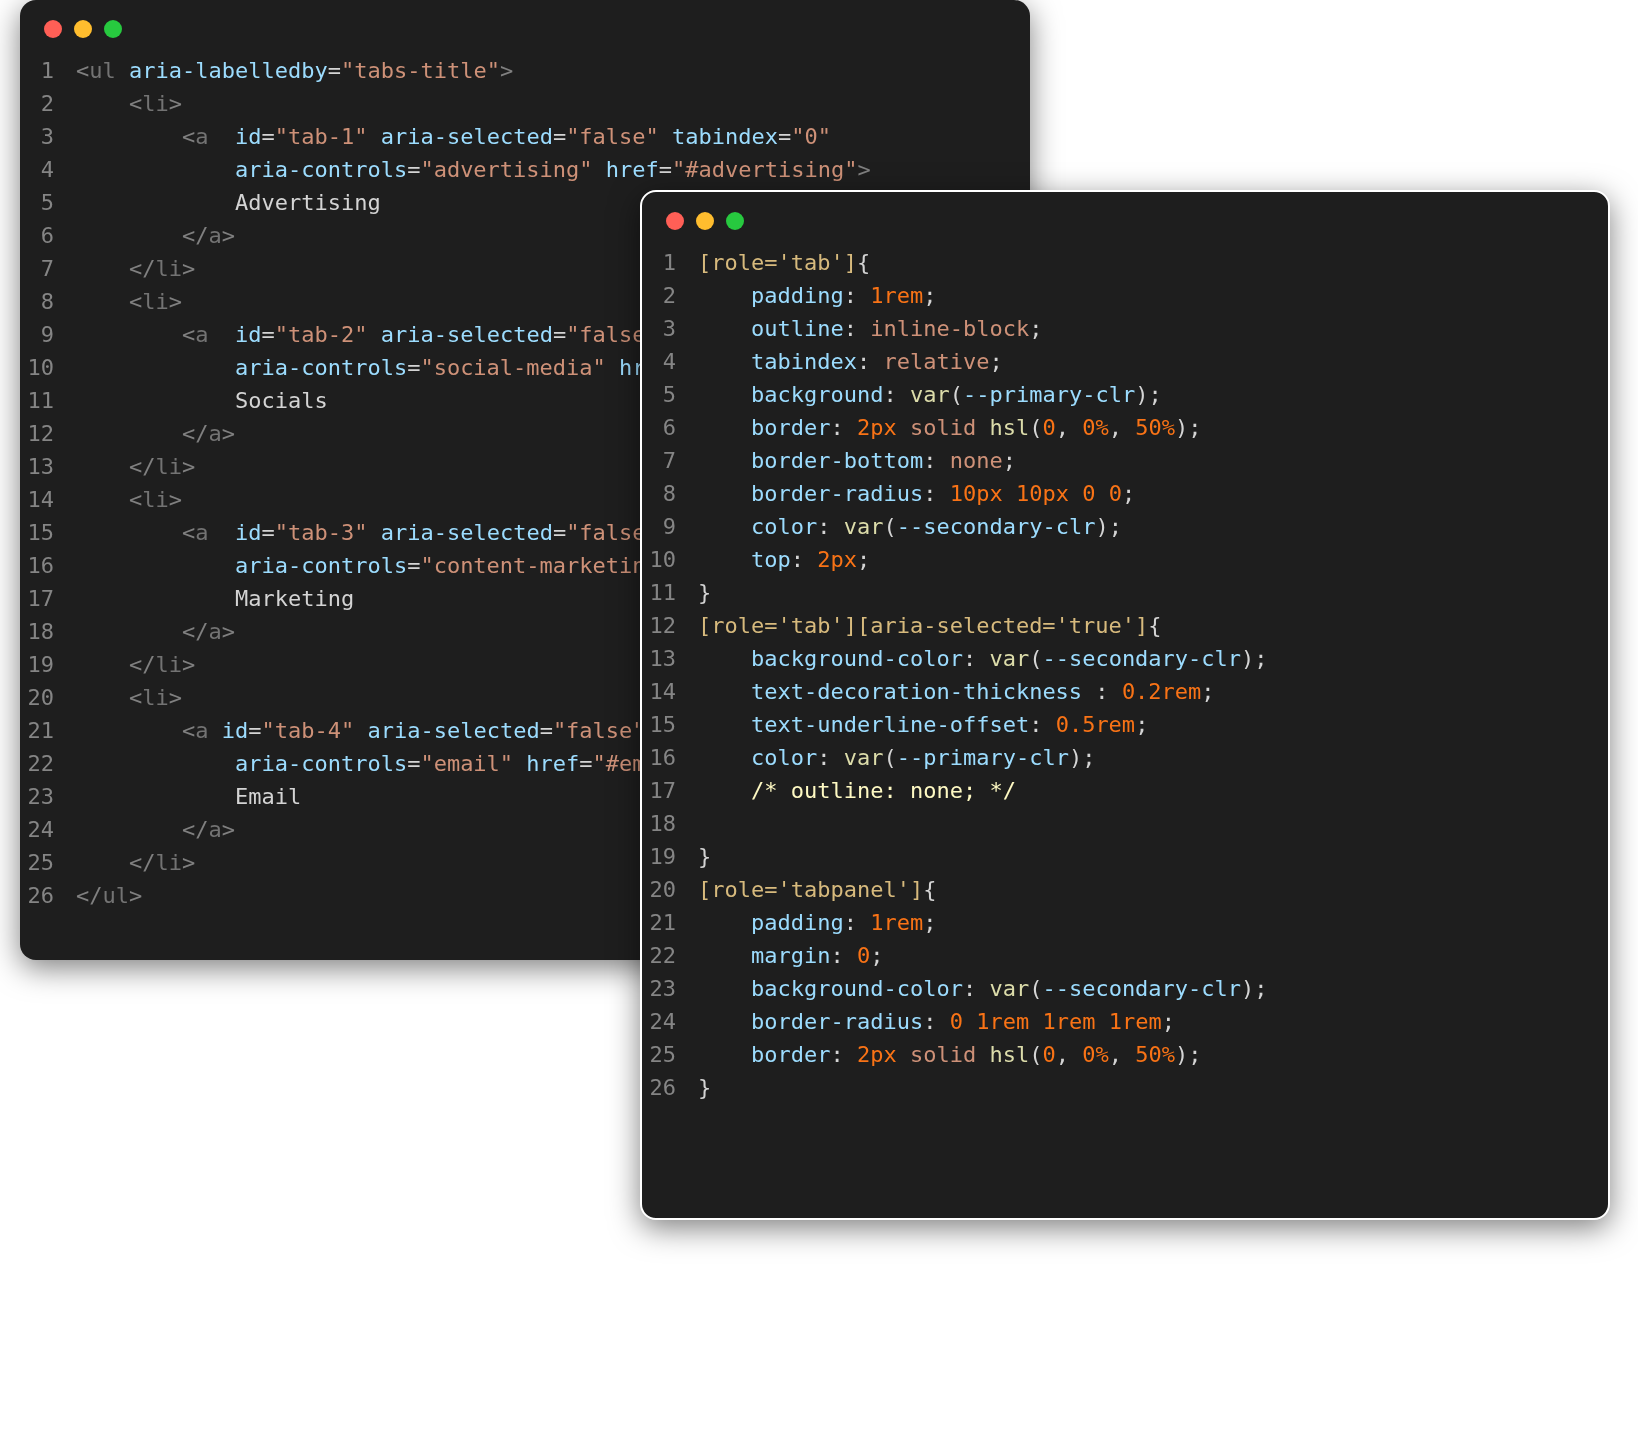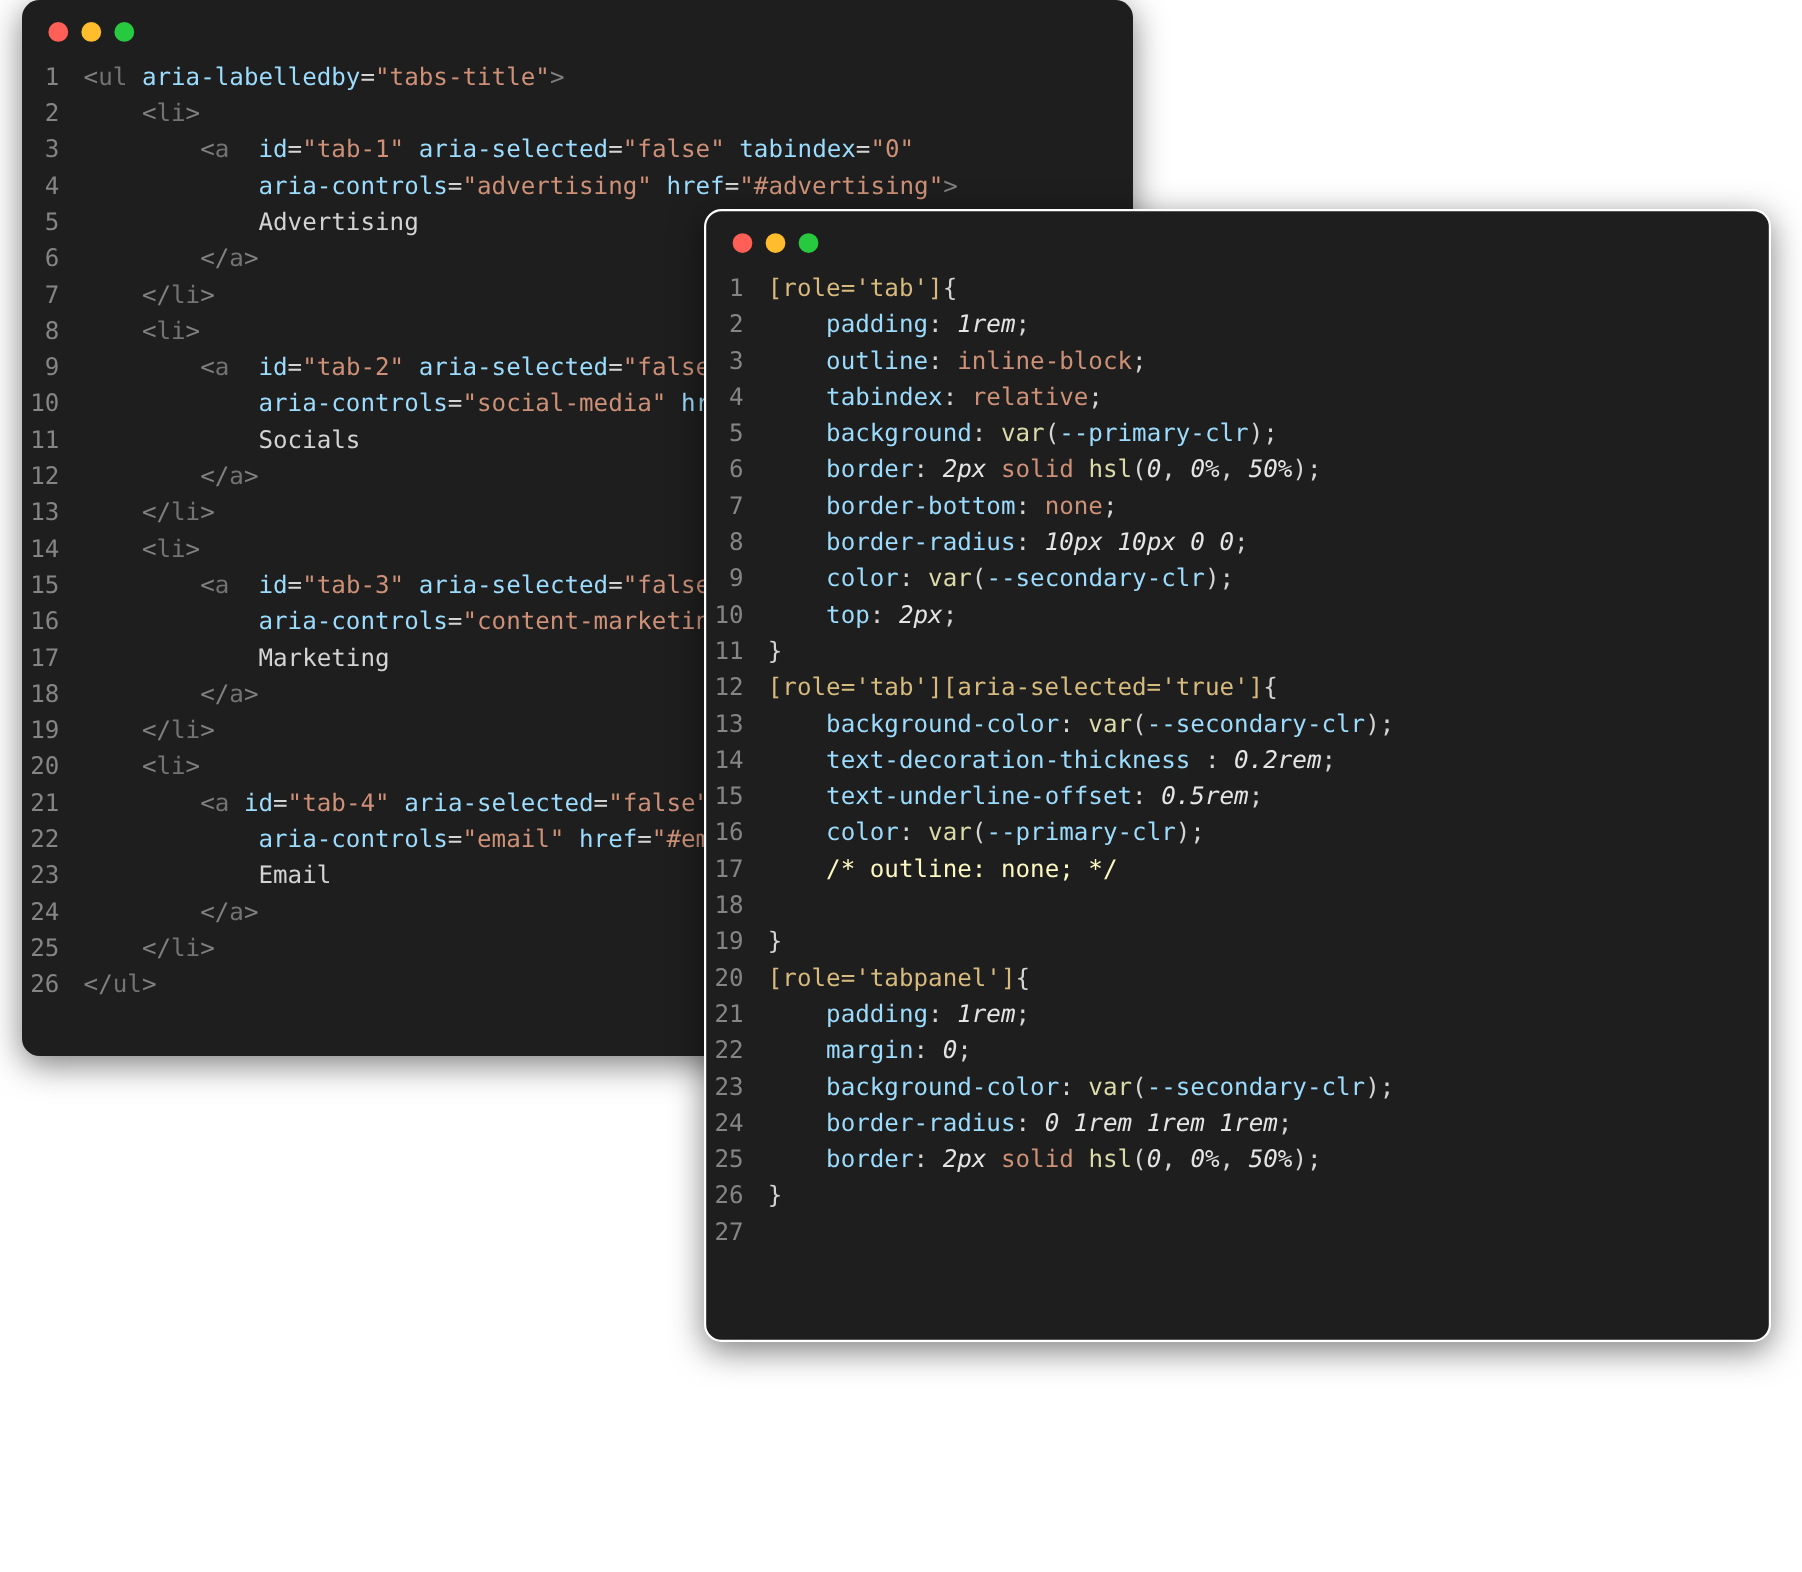--- a/index.html
+++ b/index.html
@@ -59,21 +59,21 @@
     padding-right: 24px;
     overflow: hidden;
   }
   
   .p   { color: #808080; }  
   .tag { color: #737373; }  
   .attr{ color: #9cdcfe; text-align: right; }  
   .str { color: #ce9178; }  
   .txt { color: #d4d4d4; }  
   .sel { color: #d7ba7d; }  
-  .num { color: #e5e5e5; font-style: italic; }  
+  .num { color: #f97316; }  
   .fn  { color: #dcdcaa; }  
   .kw  { color: #ce9178; }  
   .cmt { color: #fef9c3; }  
   .op  { color: #d4d4d4; }  
 </style>
 </head>
 <body>
 
 <div class="window" style="left:20px; top:0px; width:1010px; height:960px;">
   <div class="titlebar">
@@ -137,15 +137,14 @@
       <div class="line"><span class="gutter">17</span><span class="code"><span class="txt">    </span><span class="cmt">/* outline: none; */</span></span></div>
       <div class="line"><span class="gutter">18</span><span class="code"><span class="txt"></span></span></div>
       <div class="line"><span class="gutter">19</span><span class="code"><span class="txt">}</span></span></div>
       <div class="line"><span class="gutter">20</span><span class="code"><span class="sel">[role='tabpanel']</span><span class="txt">{</span></span></div>
       <div class="line"><span class="gutter">21</span><span class="code"><span class="txt">    </span><span class="attr">padding</span><span class="op">: </span><span class="num">1rem</span><span class="op">;</span></span></div>
       <div class="line"><span class="gutter">22</span><span class="code"><span class="txt">    </span><span class="attr">margin</span><span class="op">: </span><span class="num">0</span><span class="op">;</span></span></div>
       <div class="line"><span class="gutter">23</span><span class="code"><span class="txt">    </span><span class="attr">background-color</span><span class="op">: </span><span class="fn">var</span><span class="txt">(</span><span class="attr">--secondary-clr</span><span class="txt">)</span><span class="op">;</span></span></div>
       <div class="line"><span class="gutter">24</span><span class="code"><span class="txt">    </span><span class="attr">border-radius</span><span class="op">: </span><span class="num">0</span><span class="txt"> </span><span class="num">1rem</span><span class="txt"> </span><span class="num">1rem</span><span class="txt"> </span><span class="num">1rem</span><span class="op">;</span></span></div>
       <div class="line"><span class="gutter">25</span><span class="code"><span class="txt">    </span><span class="attr">border</span><span class="op">: </span><span class="num">2px</span><span class="txt"> </span><span class="kw">solid</span><span class="txt"> </span><span class="fn">hsl</span><span class="txt">(</span><span class="num">0</span><span class="txt">, </span><span class="num">0%</span><span class="txt">, </span><span class="num">50%</span><span class="txt">)</span><span class="op">;</span></span></div>
       <div class="line"><span class="gutter">26</span><span class="code"><span class="txt">}</span></span></div>
-      <div class="line"><span class="gutter">27</span><span class="code"><span class="txt"></span></span></div>
     </div>
 </div>
 
 </body></html>

